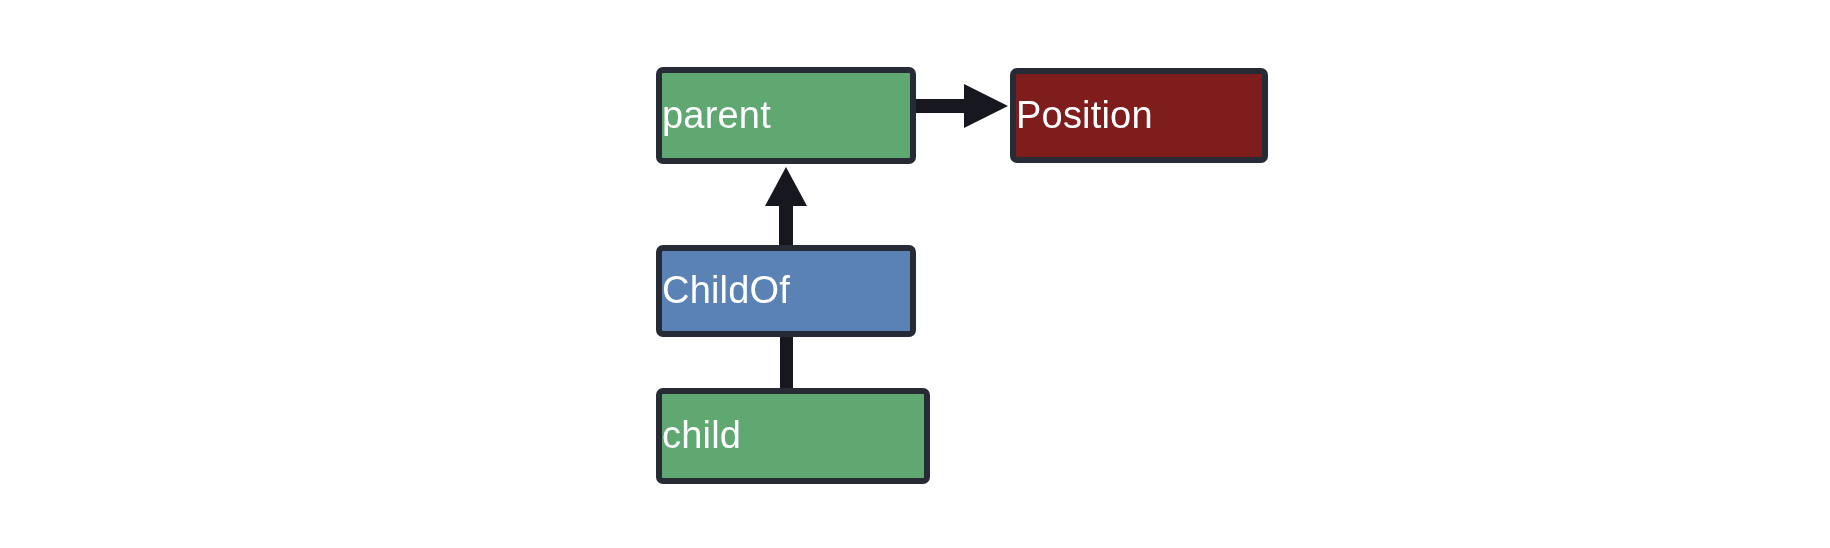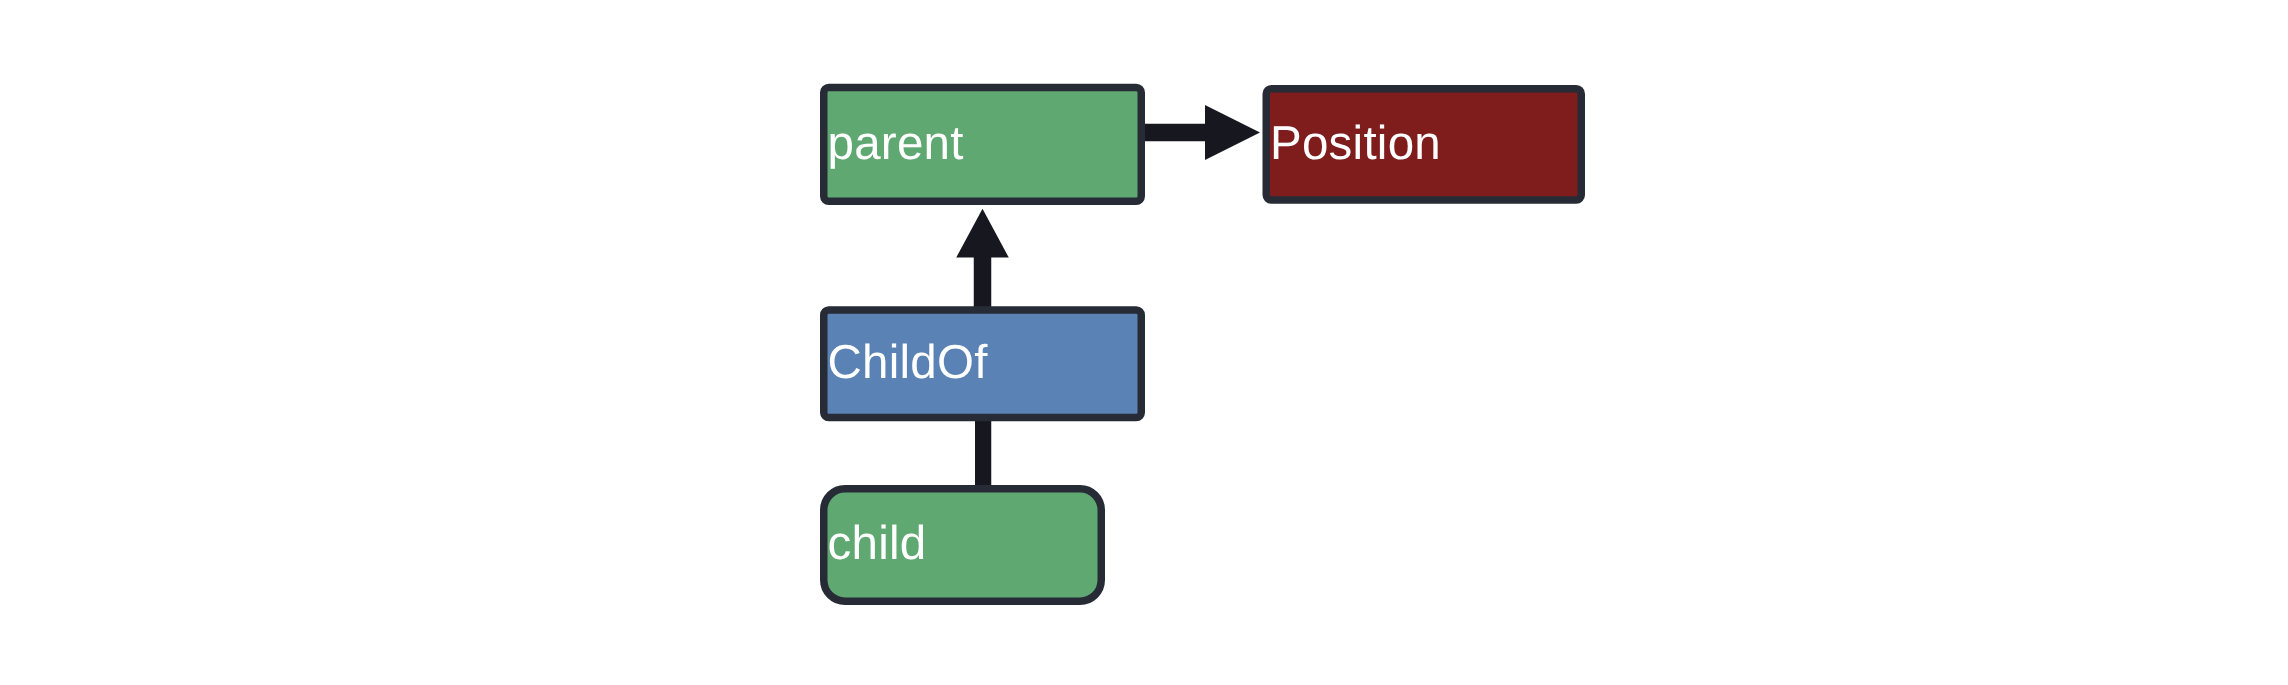--- a/index.html
+++ b/index.html
@@ -75,17 +75,17 @@
   </div>
 
   <div class="node" style="left:1010px; top:68px; width:258px; height:95px; background:#7f1d1d; border-color:#262b36;">
     <span class="node-label">Position</span>
   </div>
 
   <div class="node" style="left:656px; top:245px; width:260px; height:92px; background:#5a82b4; border-color:#262b36;">
     <span class="node-label">ChildOf</span>
   </div>
 
-  <div class="node" style="left:656px; top:388px; width:228px; height:96px; background:#5fa872; border-color:#262b36;border-radius:20px;">
+  <div class="node" style="left:656px; top:388px; width:274px; height:96px; background:#5fa872; border-color:#262b36;">
     <span class="node-label">child</span>
   </div>
 
 </div>
 
 </body></html>

